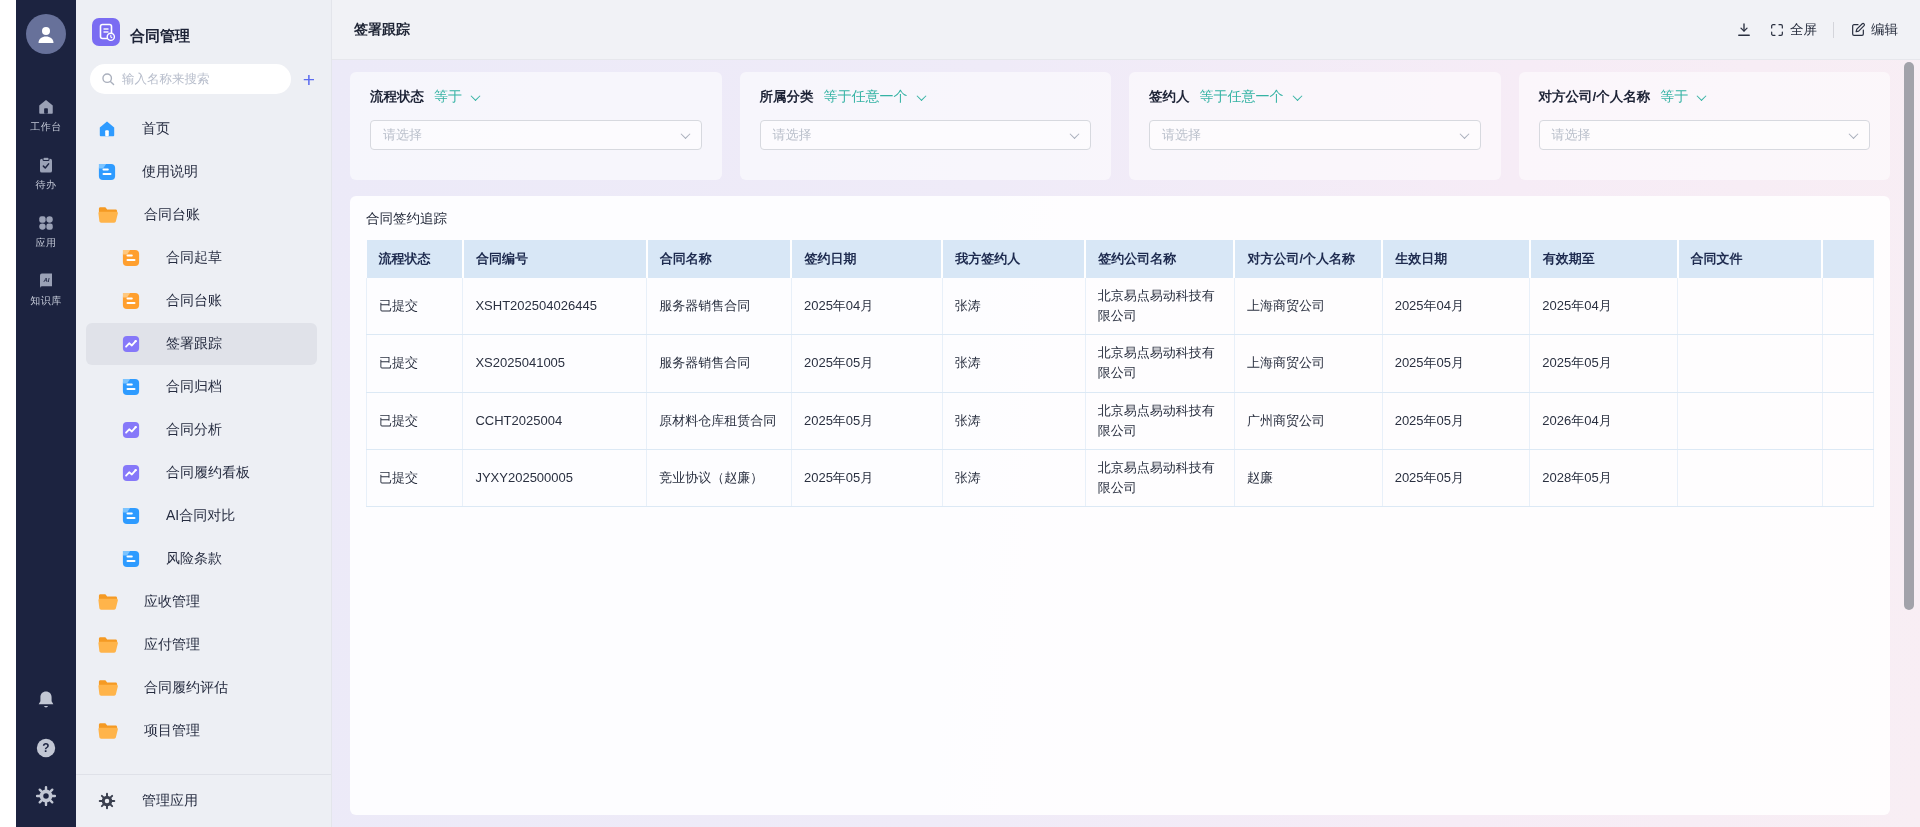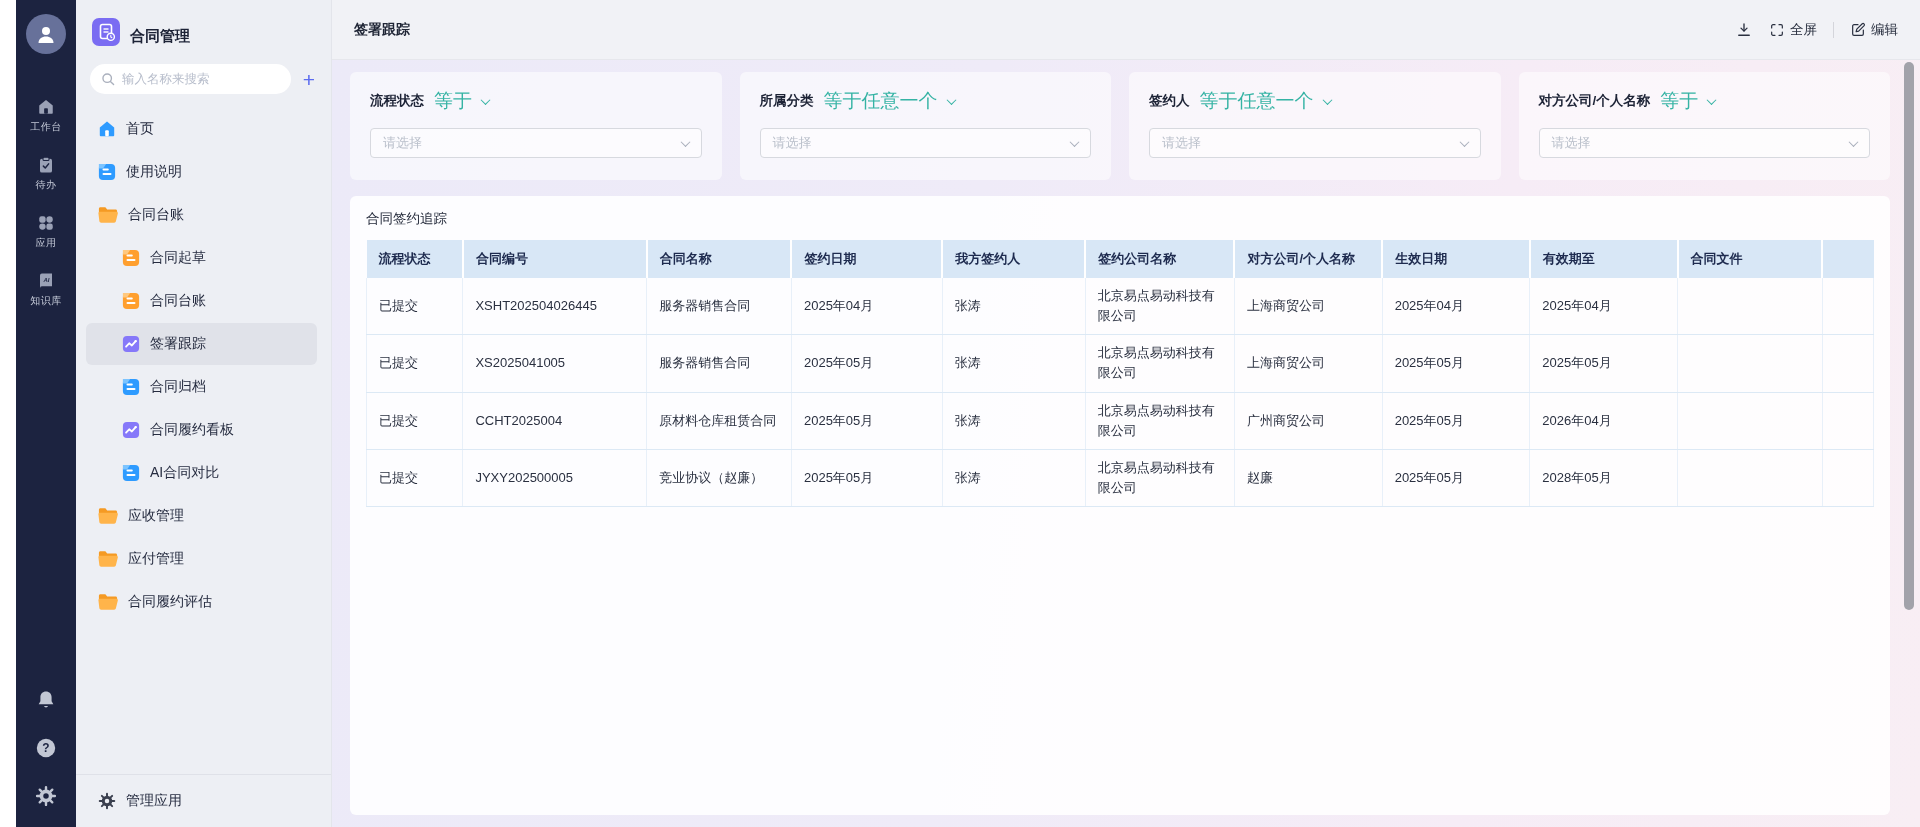--- a/index.html
+++ b/index.html
@@ -18,21 +18,21 @@
   
   .sidebar { width:256px; background:#edeff4; border-right:1px solid #e3e5eb; display:flex; flex-direction:column; flex-shrink:0; }
   .side-head { display:flex; align-items:center; gap:10px; padding:18px 16px 4px 16px; }
   .app-title { font-size:15px; font-weight:bold; color:#1c2236;margin-top:8px; }
   .side-search { display:flex; align-items:center; gap:10px; padding:14px 14px 10px 14px; }
   .search-box { flex:1; height:30px; background:#ffffff; border-radius:16px; display:flex; align-items:center; padding:0 10px; }
   .search-box input { border:none; outline:none; background:transparent; font-size:12.5px; width:100%; color:#c2410c; font-family:inherit; }
   .search-box input::placeholder { color:#b7bdcb; }
   .plus { color:#5c6cf0; font-size:21px; font-weight:400; line-height:1; cursor:pointer; padding:0 2px; }
   .side-nav { display:flex; flex-direction:column; margin-top:4px; flex:1; overflow:hidden; }
-  .side-item { display:flex; align-items:center; gap:10px; height:42px; margin:0 14px 1px 10px; padding-left:12px; border-radius:6px; cursor:pointer; }
+  .side-item { display:flex; align-items:center; gap:26px; height:42px; margin:0 14px 1px 10px; padding-left:12px; border-radius:6px; cursor:pointer; }
   .side-item.lvl1 { padding-left:36px; }
   .side-item.active { background:#e0e2e9; }
   .side-label { font-size:14px; color:#262c40; white-space:nowrap; }
   .ic { width:18px; height:18px; display:inline-flex; flex-shrink:0; }
   .ic svg { width:100%; height:100%; }
   .icf { width:20px; height:18px; display:inline-flex; flex-shrink:0; }
   .icf svg { width:100%; height:100%; }
   .side-footer { border-top:1px solid #dfe1e8; padding:6px 0; }
   .side-footer .side-item { height:40px; margin-bottom:0; }
 
@@ -48,21 +48,21 @@
 
   .main-body { flex:1; position:relative; padding:12px 30px 12px 18px;
     background:linear-gradient(95deg,#eceaf8 0%,#efebf8 40%,#f6ecf6 72%,#f8eef4 100%);
     display:flex; flex-direction:column; overflow:hidden;justify-content:flex-end; }
 
   
   .filters { display:flex; gap:18px; height:108px; flex-shrink:0; }
   .filter-card { flex:1; background:rgba(255,255,255,0.55); border-radius:6px; padding:16px 20px; }
   .f-head { display:flex; align-items:center; gap:10px; margin-bottom:14px; }
   .f-label { font-size:13.5px; font-weight:bold; color:#1d2336; }
-  .f-op { font-size:19px; color:#35b3a4; }
+  .f-op { font-size:14px; color:#35b3a4; }
   .chev { width:7px; height:7px; border-right:1.6px solid #35b3a4; border-bottom:1.6px solid #35b3a4; transform:rotate(45deg) translate(-1px,-1px); display:inline-block; }
   .chev.gray { border-color:#a8aebb; }
   .f-select { height:30px; background:rgba(255,255,255,0.6); border:1px solid #d7d9df; border-radius:4px; display:flex; align-items:center; justify-content:space-between; padding:0 12px; cursor:pointer; }
   .f-ph { font-size:13px; color:#b9bfca; }
 
   
   .table-card { margin-top:16px; flex:1; background:rgba(255,255,255,0.88); border-radius:6px; padding:14px 16px; overflow:hidden; }
   .table-title { font-size:13.5px; font-weight:normal; color:#1f2536; margin-bottom:12px; }
   table { width:100%; border-collapse:collapse; table-layout:fixed; }
   thead th { background:#d8e7f6; color:#1e2b4f; font-size:13px; font-weight:600; text-align:left; padding:10px 12px; border-right:2px solid #fff; white-space:nowrap; overflow:hidden; }
@@ -256,33 +256,54 @@
         <span class="side-label">合同归档</span>
       </div>
       <div class="side-item lvl1">
         <span class="ic">
             <svg viewBox="0 0 20 20">
               <rect x="1" y="1" width="18" height="18" rx="4.5" fill="#8678f9"></rect>
               <polyline points="4.5,13 8,9.2 11,11.6 15.2,6.8" stroke="#fff" stroke-width="2" fill="none" stroke-linecap="round" stroke-linejoin="round"></polyline>
               <circle cx="15.2" cy="6.8" r="1.3" fill="#fff"></circle>
             </svg>
           </span>
+        <span class="side-label">合同分析</span>
+      </div>
+      <div class="side-item lvl1">
+        <span class="ic">
+            <svg viewBox="0 0 20 20">
+              <rect x="1" y="1" width="18" height="18" rx="4.5" fill="#8678f9"></rect>
+              <polyline points="4.5,13 8,9.2 11,11.6 15.2,6.8" stroke="#fff" stroke-width="2" fill="none" stroke-linecap="round" stroke-linejoin="round"></polyline>
+              <circle cx="15.2" cy="6.8" r="1.3" fill="#fff"></circle>
+            </svg>
+          </span>
         <span class="side-label">合同履约看板</span>
       </div>
       <div class="side-item lvl1">
         <span class="ic">
             <svg viewBox="0 0 20 20">
               <rect x="1" y="1" width="18" height="18" rx="4.5" fill="#2e9bff"></rect>
               <path d="M1 1h8l-3.4 5H1Z" fill="#7cc4ff"></path>
               <rect x="5" y="6.2" width="7" height="2.2" rx="1.1" fill="#fff"></rect>
               <rect x="5" y="11" width="10" height="2.2" rx="1.1" fill="#fff"></rect>
             </svg>
           </span>
         <span class="side-label">AI合同对比</span>
       </div>
+      <div class="side-item lvl1">
+        <span class="ic">
+            <svg viewBox="0 0 20 20">
+              <rect x="1" y="1" width="18" height="18" rx="4.5" fill="#2e9bff"></rect>
+              <path d="M1 1h8l-3.4 5H1Z" fill="#7cc4ff"></path>
+              <rect x="5" y="6.2" width="7" height="2.2" rx="1.1" fill="#fff"></rect>
+              <rect x="5" y="11" width="10" height="2.2" rx="1.1" fill="#fff"></rect>
+            </svg>
+          </span>
+        <span class="side-label">风险条款</span>
+      </div>
       <div class="side-item lvl0">
         <span class="icf">
             <svg viewBox="0 0 22 19">
               <path d="M1 2.6C1 1.7 1.7 1 2.6 1h5.5l2 2.4h9.3c.9 0 1.6.7 1.6 1.6v2H1Z" fill="#f59a23"></path>
               <path d="M2 6h18.3c1 0 1.8.9 1.5 1.9l-2.1 8.6c-.2.9-1 1.5-1.9 1.5H3.4c-.9 0-1.7-.6-1.9-1.5L.5 7.9C.2 6.9 1 6 2 6Z" fill="#ffb44a"></path>
             </svg>
           </span>
         <span class="side-label">应收管理</span>
       </div>
       <div class="side-item lvl0">
@@ -295,20 +316,29 @@
         <span class="side-label">应付管理</span>
       </div>
       <div class="side-item lvl0">
         <span class="icf">
             <svg viewBox="0 0 22 19">
               <path d="M1 2.6C1 1.7 1.7 1 2.6 1h5.5l2 2.4h9.3c.9 0 1.6.7 1.6 1.6v2H1Z" fill="#f59a23"></path>
               <path d="M2 6h18.3c1 0 1.8.9 1.5 1.9l-2.1 8.6c-.2.9-1 1.5-1.9 1.5H3.4c-.9 0-1.7-.6-1.9-1.5L.5 7.9C.2 6.9 1 6 2 6Z" fill="#ffb44a"></path>
             </svg>
           </span>
         <span class="side-label">合同履约评估</span>
+      </div>
+      <div class="side-item lvl0">
+        <span class="icf">
+            <svg viewBox="0 0 22 19">
+              <path d="M1 2.6C1 1.7 1.7 1 2.6 1h5.5l2 2.4h9.3c.9 0 1.6.7 1.6 1.6v2H1Z" fill="#f59a23"></path>
+              <path d="M2 6h18.3c1 0 1.8.9 1.5 1.9l-2.1 8.6c-.2.9-1 1.5-1.9 1.5H3.4c-.9 0-1.7-.6-1.9-1.5L.5 7.9C.2 6.9 1 6 2 6Z" fill="#ffb44a"></path>
+            </svg>
+          </span>
+        <span class="side-label">项目管理</span>
       </div>
     </nav>
 
     <div class="side-footer">
       <div class="side-item lvl0">
         <span class="ic">
             <svg viewBox="0 0 24 24">
               <g fill="#3a3f4e">
                 <rect x="10.7" y="1" width="2.6" height="22" rx="1.3"></rect>
                 <rect x="10.7" y="1" width="2.6" height="22" rx="1.3" transform="rotate(45 12 12)"></rect>

